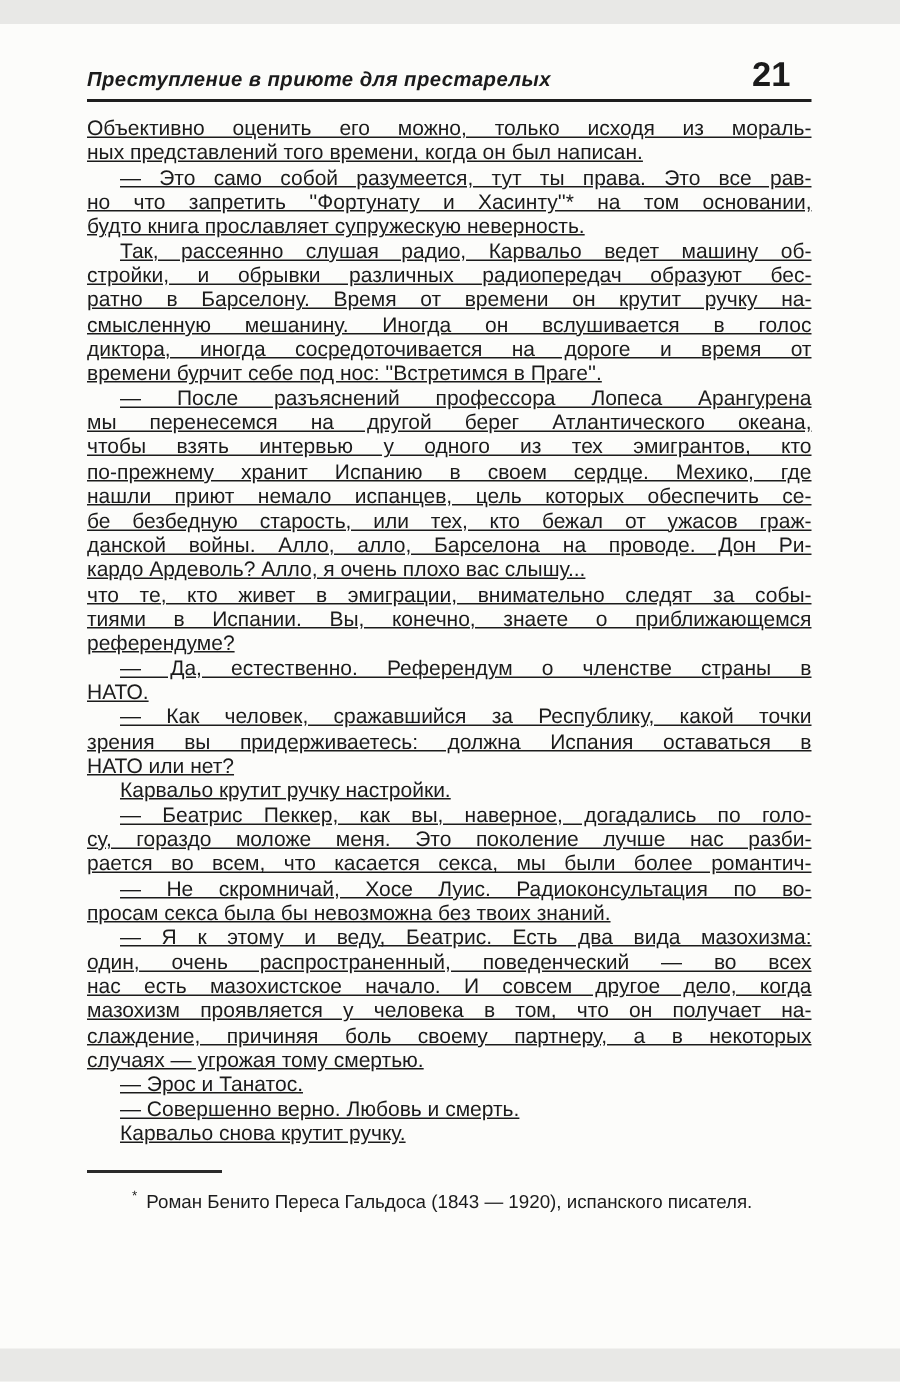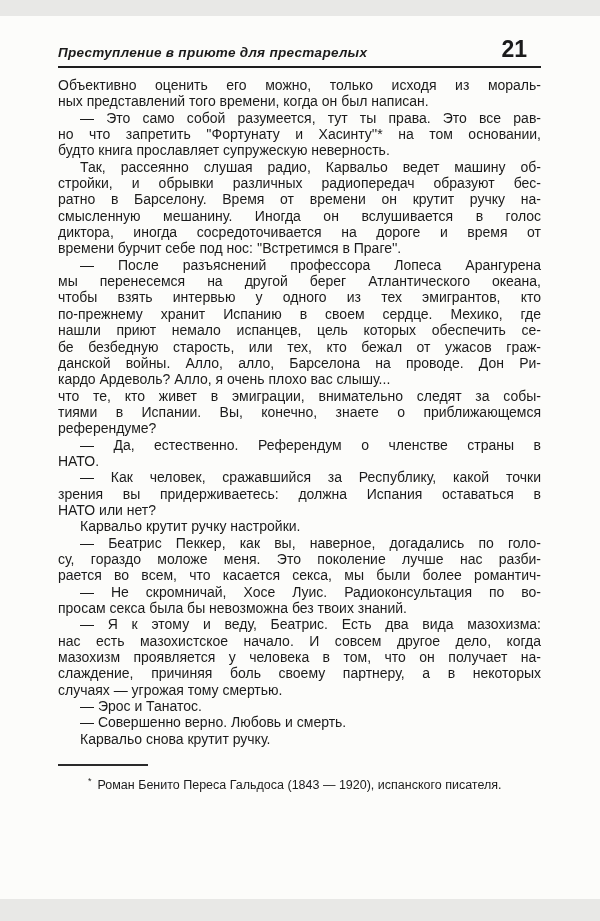--- a/index.html
+++ b/index.html
@@ -31,20 +31,21 @@
     white-space: nowrap;
   }
   .pagenum {
     font-size: 23px;
     font-weight: bold;
     padding-right: 14px;
   }
   .body {
     margin-top: 9px;
     font-size: 14px;
+    text-decoration: underline;
   }
   .paragraph { margin: 0; }
   .line {
     height: 16.35px;
     line-height: 16.35px;
     text-align: justify;
     text-align-last: justify;
     text-justify: inter-word;
     white-space: nowrap;
     overflow: visible;
@@ -127,20 +128,21 @@
         <div class="line first">— Беатрис Пеккер, как вы, наверное, догадались по голо-</div>
         <div class="line">су, гораздо моложе меня. Это поколение лучше нас разби-</div>
         <div class="line">рается во всем, что касается секса, мы были более романтич-</div>
       </div>
       <div class="paragraph">
         <div class="line first">— Не скромничай, Хосе Луис. Радиоконсультация по во-</div>
         <div class="line last">просам секса была бы невозможна без твоих знаний.</div>
       </div>
       <div class="paragraph">
         <div class="line first">— Я к этому и веду, Беатрис. Есть два вида мазохизма:</div>
+        <div class="line">один, очень распространенный, поведенческий — во всех</div>
         <div class="line">нас есть мазохистское начало. И совсем другое дело, когда</div>
         <div class="line">мазохизм проявляется у человека в том, что он получает на-</div>
         <div class="line">слаждение, причиняя боль своему партнеру, а в некоторых</div>
         <div class="line last">случаях — угрожая тому смертью.</div>
       </div>
       <div class="paragraph">
         <div class="line first last">— Эрос и Танатос.</div>
       </div>
       <div class="paragraph">
         <div class="line first last">— Совершенно верно. Любовь и смерть.</div>

